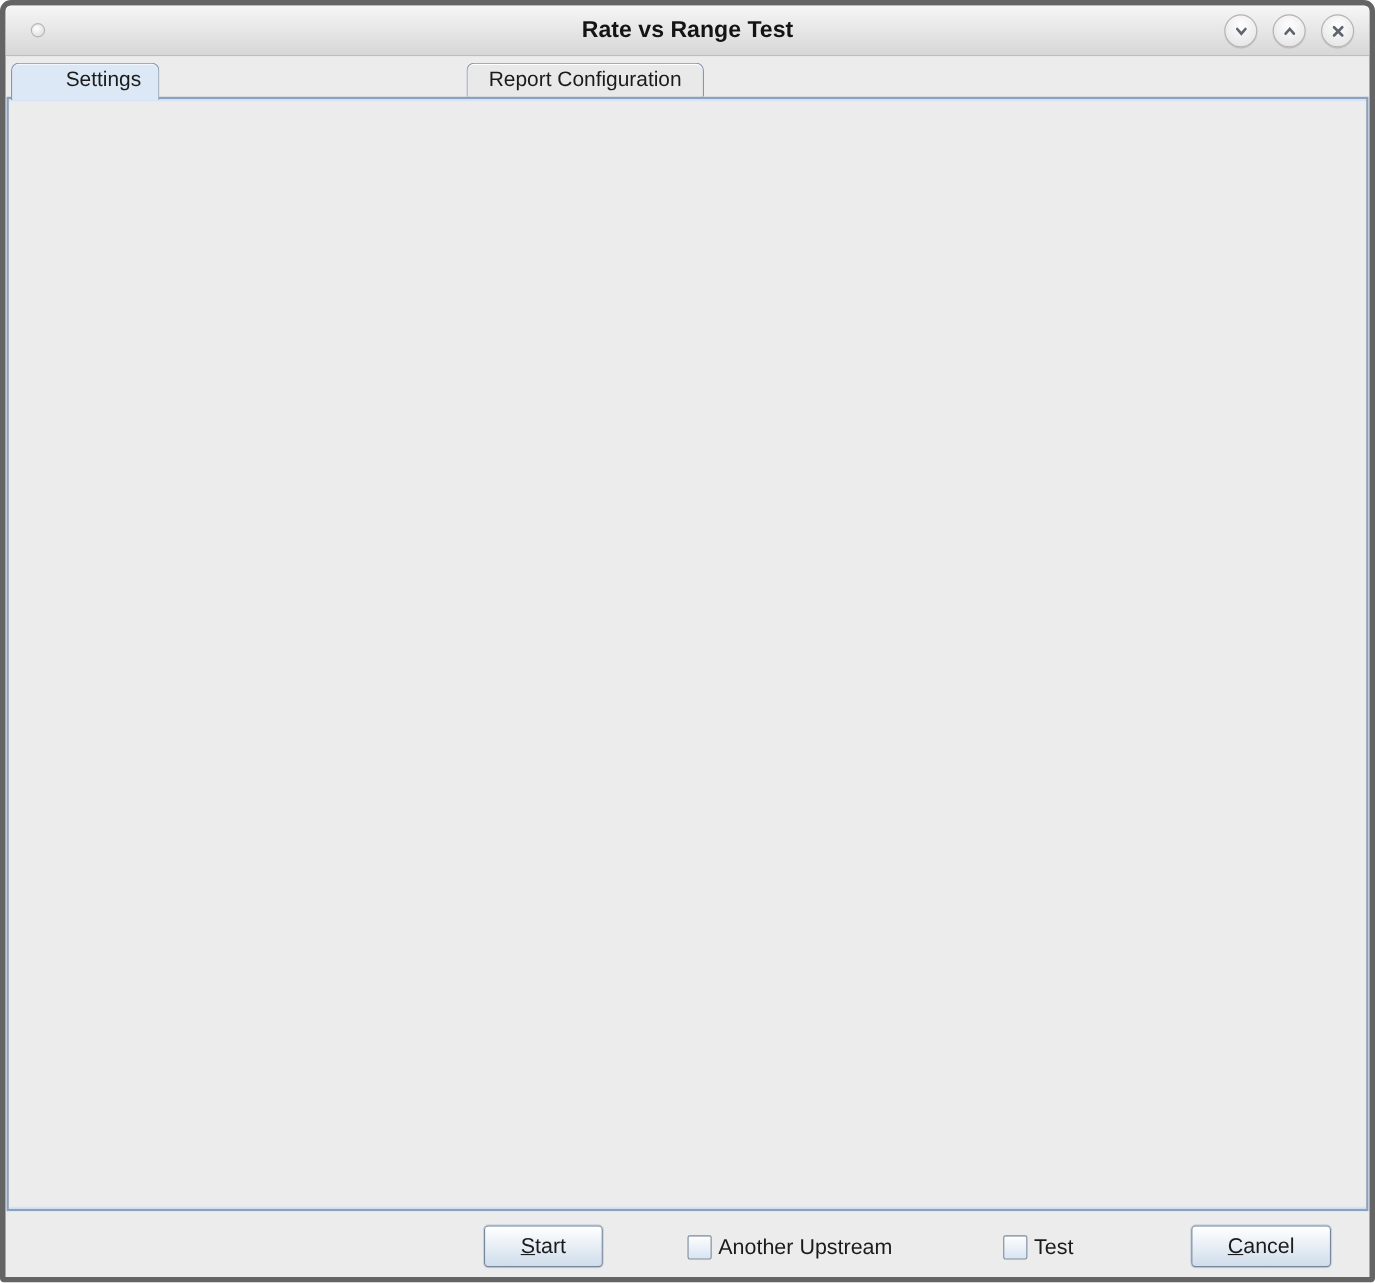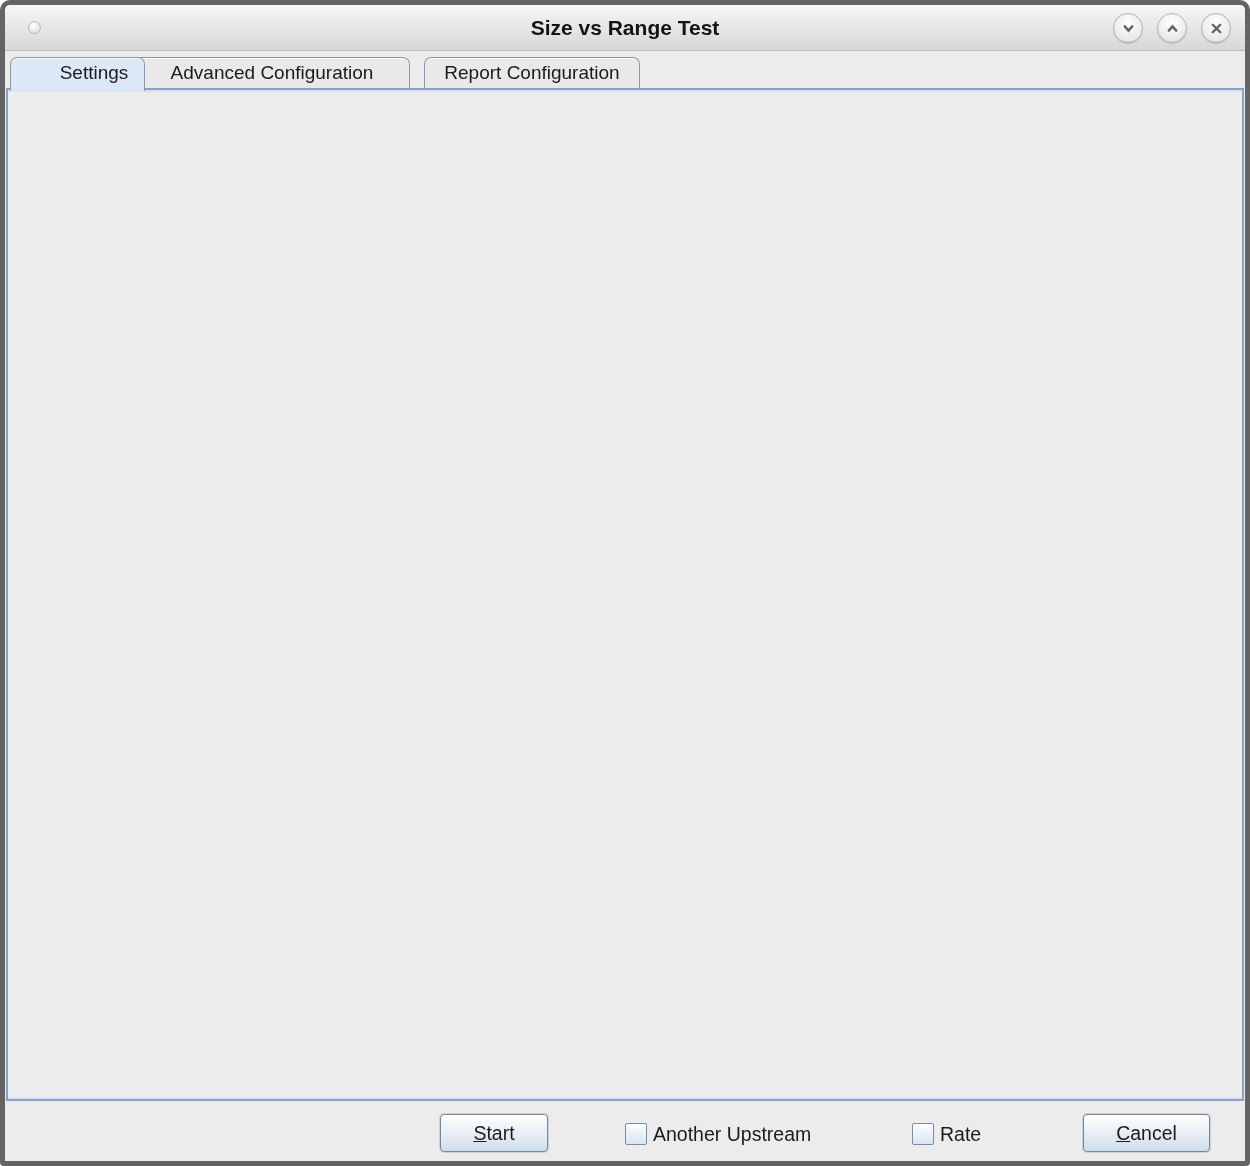--- a/index.html
+++ b/index.html
@@ -92,21 +92,21 @@
     border-radius:2px;background:linear-gradient(#fdfefe,#d8e4f2);}
   .cb-label{position:absolute;height:30px;line-height:30px;font-size:19.5px;white-space:nowrap;}
 </style>
 </head>
 <body>
 
 <div class="window">
 
   <div class="titlebar">
     <div class="menu-dot"></div>
-    <div class="title">Size vs Range Test</div>
+    <div class="title">Rate vs Range Test</div>
     <div class="controls">
       <div class="wbtn">
         <span>
           <svg width="15" height="15" viewBox="0 0 14 14">
               <path d="M3.5 5 L7 9 L10.5 5" fill="none" stroke="#5d646e" stroke-width="2.2" stroke-linecap="round"></path>
             </svg>
         </span>
       </div>
       <div class="wbtn">
         <span>
@@ -119,21 +119,20 @@
         <span>
           <svg width="15" height="15" viewBox="0 0 14 14">
               <path d="M3.5 3.5 L10.5 10.5 M10.5 3.5 L3.5 10.5" fill="none" stroke="#5d646e" stroke-width="2.2" stroke-linecap="round"></path>
             </svg>
         </span>
       </div>
     </div>
   </div>
 
   <div class="tab active" style="left:5px;width:135px;padding-left:33px;">Settings</div>
-  <div class="tab" style="left:129px;width:276px;">Advanced Configuration</div>
   <div class="tab" style="left:419px;width:216px;">Report Configuration</div>
 
   <div class="panel"></div>
 
   <div class="flabel" style="left:9px;top:95px;">Selected DUT:</div>
   <div class="combo gray" style="left:344px;top:95px;width:351px;">
     <div class="combo-field">netgear-r7800</div>
     <div class="combo-btn">
         <span class="tri-down"></span>
       </div>
@@ -296,16 +295,16 @@
     <div class="list-items">
         <div class="list-item selected">DUT Transmit</div>
         <div class="list-item">DUT Receive</div>
       </div>
   </div>
 
   <div class="btn" style="left:435px;top:1109px;width:108px;"><u>S</u>tart</div>
   <div class="checkbox" style="left:620px;top:1118px;"></div>
   <div class="cb-label" style="left:648px;top:1114px;">Another Upstream</div>
   <div class="checkbox" style="left:907px;top:1118px;"></div>
-  <div class="cb-label" style="left:935px;top:1114px;">Rate</div>
+  <div class="cb-label" style="left:935px;top:1114px;">Test</div>
   <div class="btn" style="left:1078px;top:1109px;width:127px;"><u>C</u>ancel</div>
 
 </div>
 
 </body></html>

